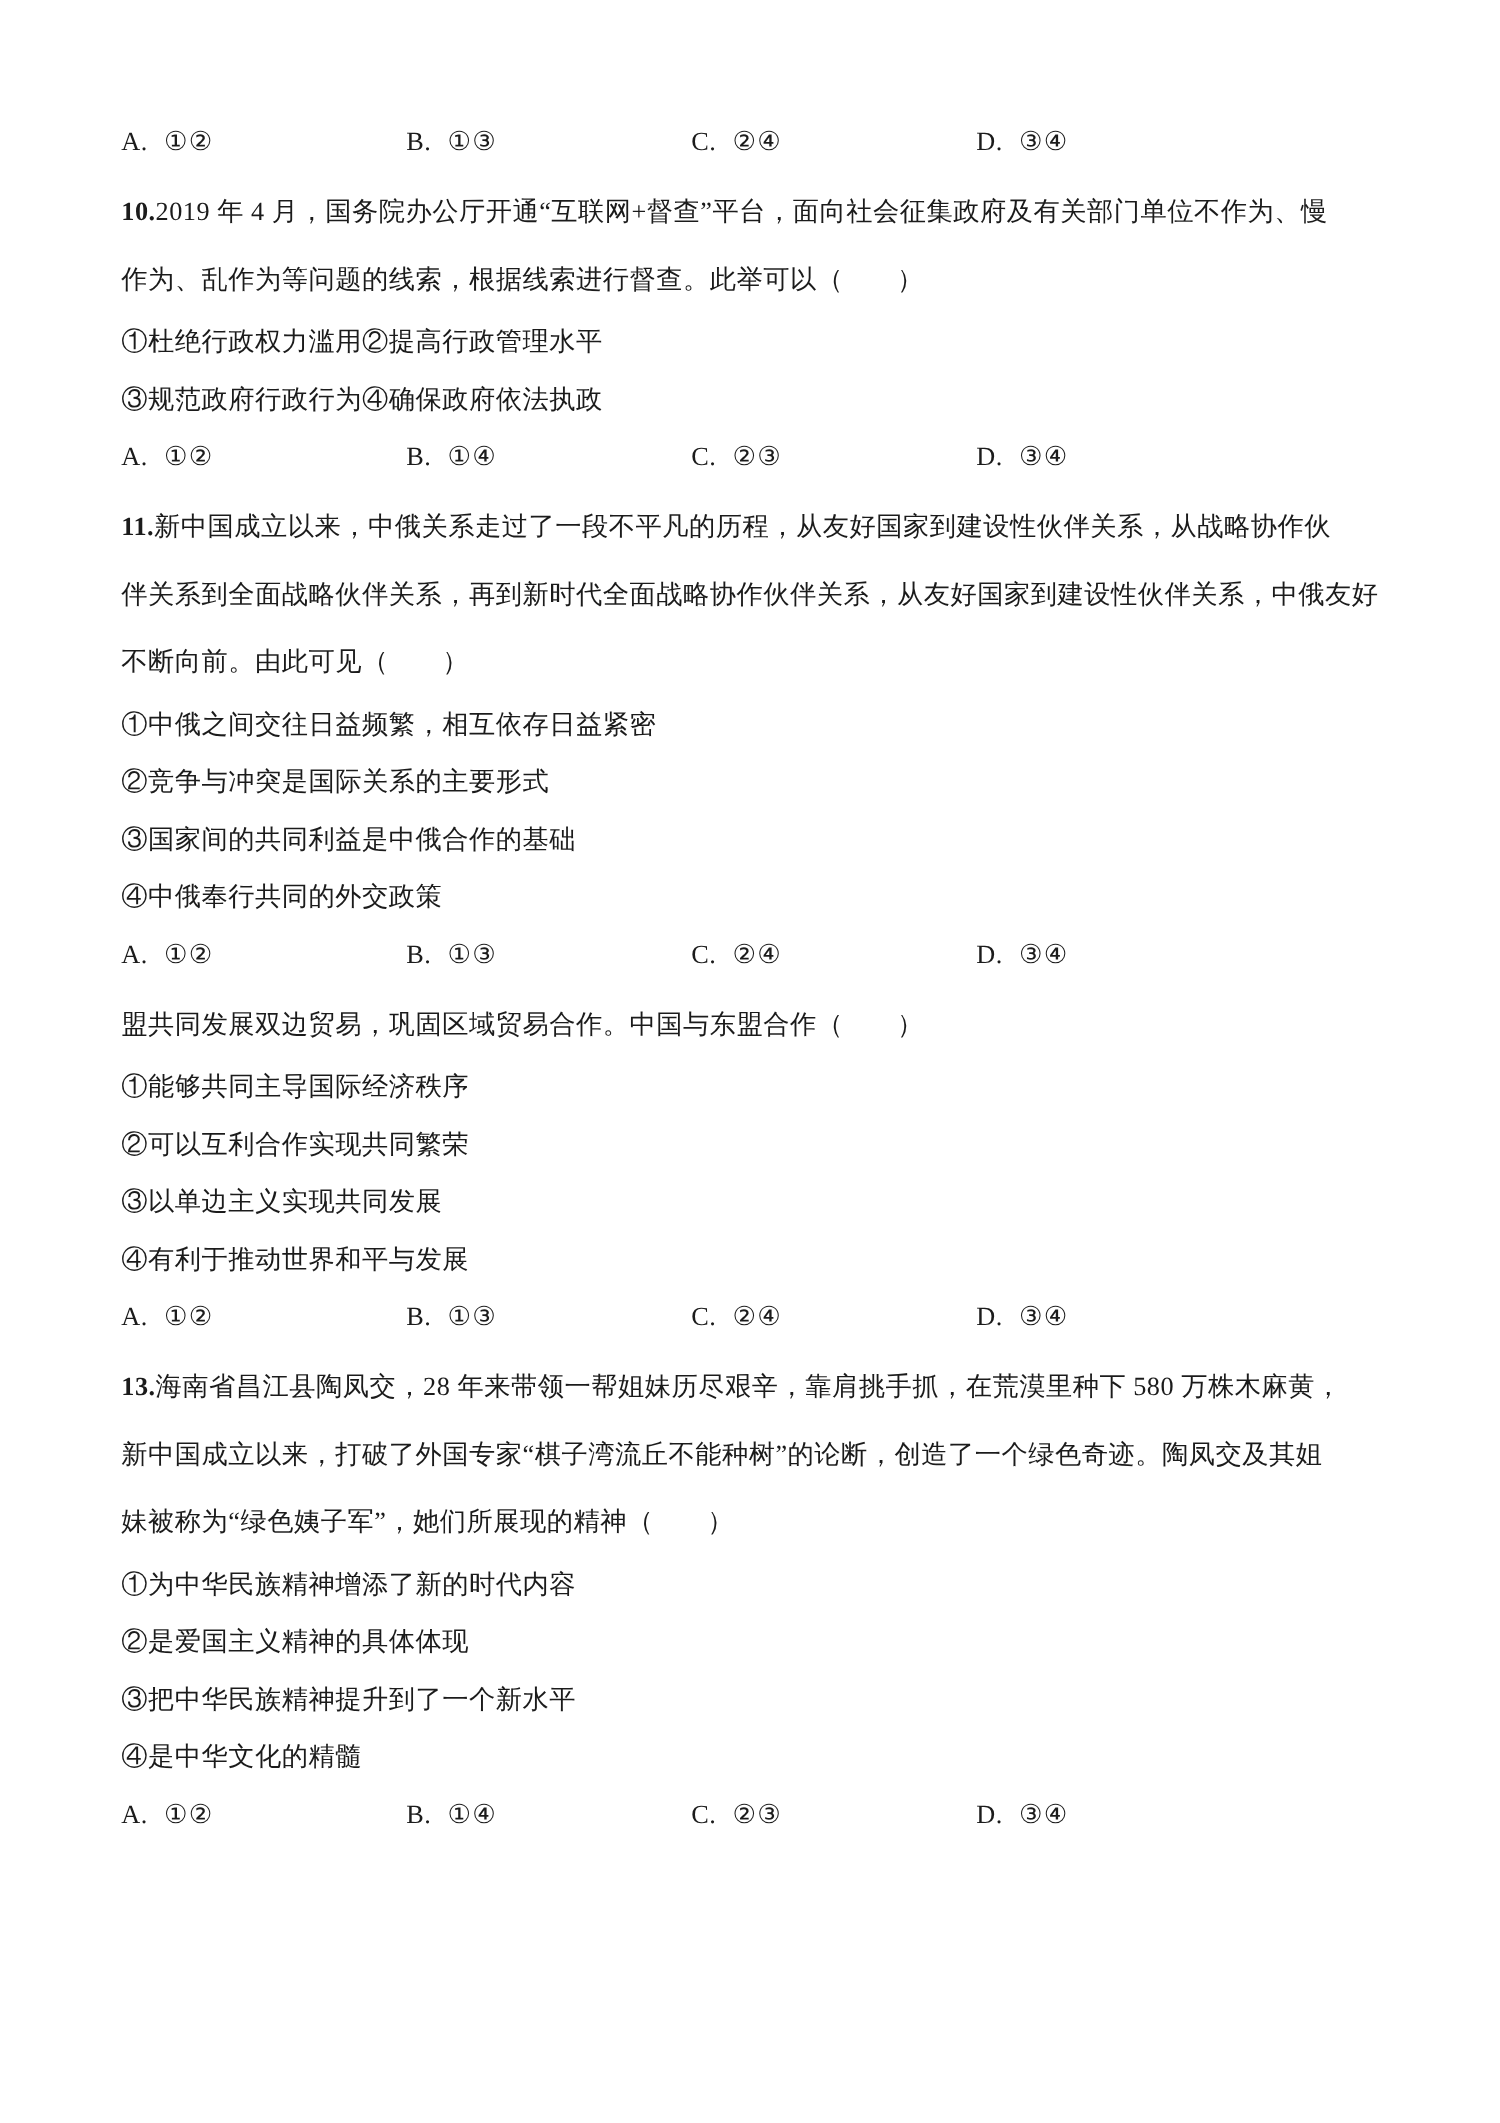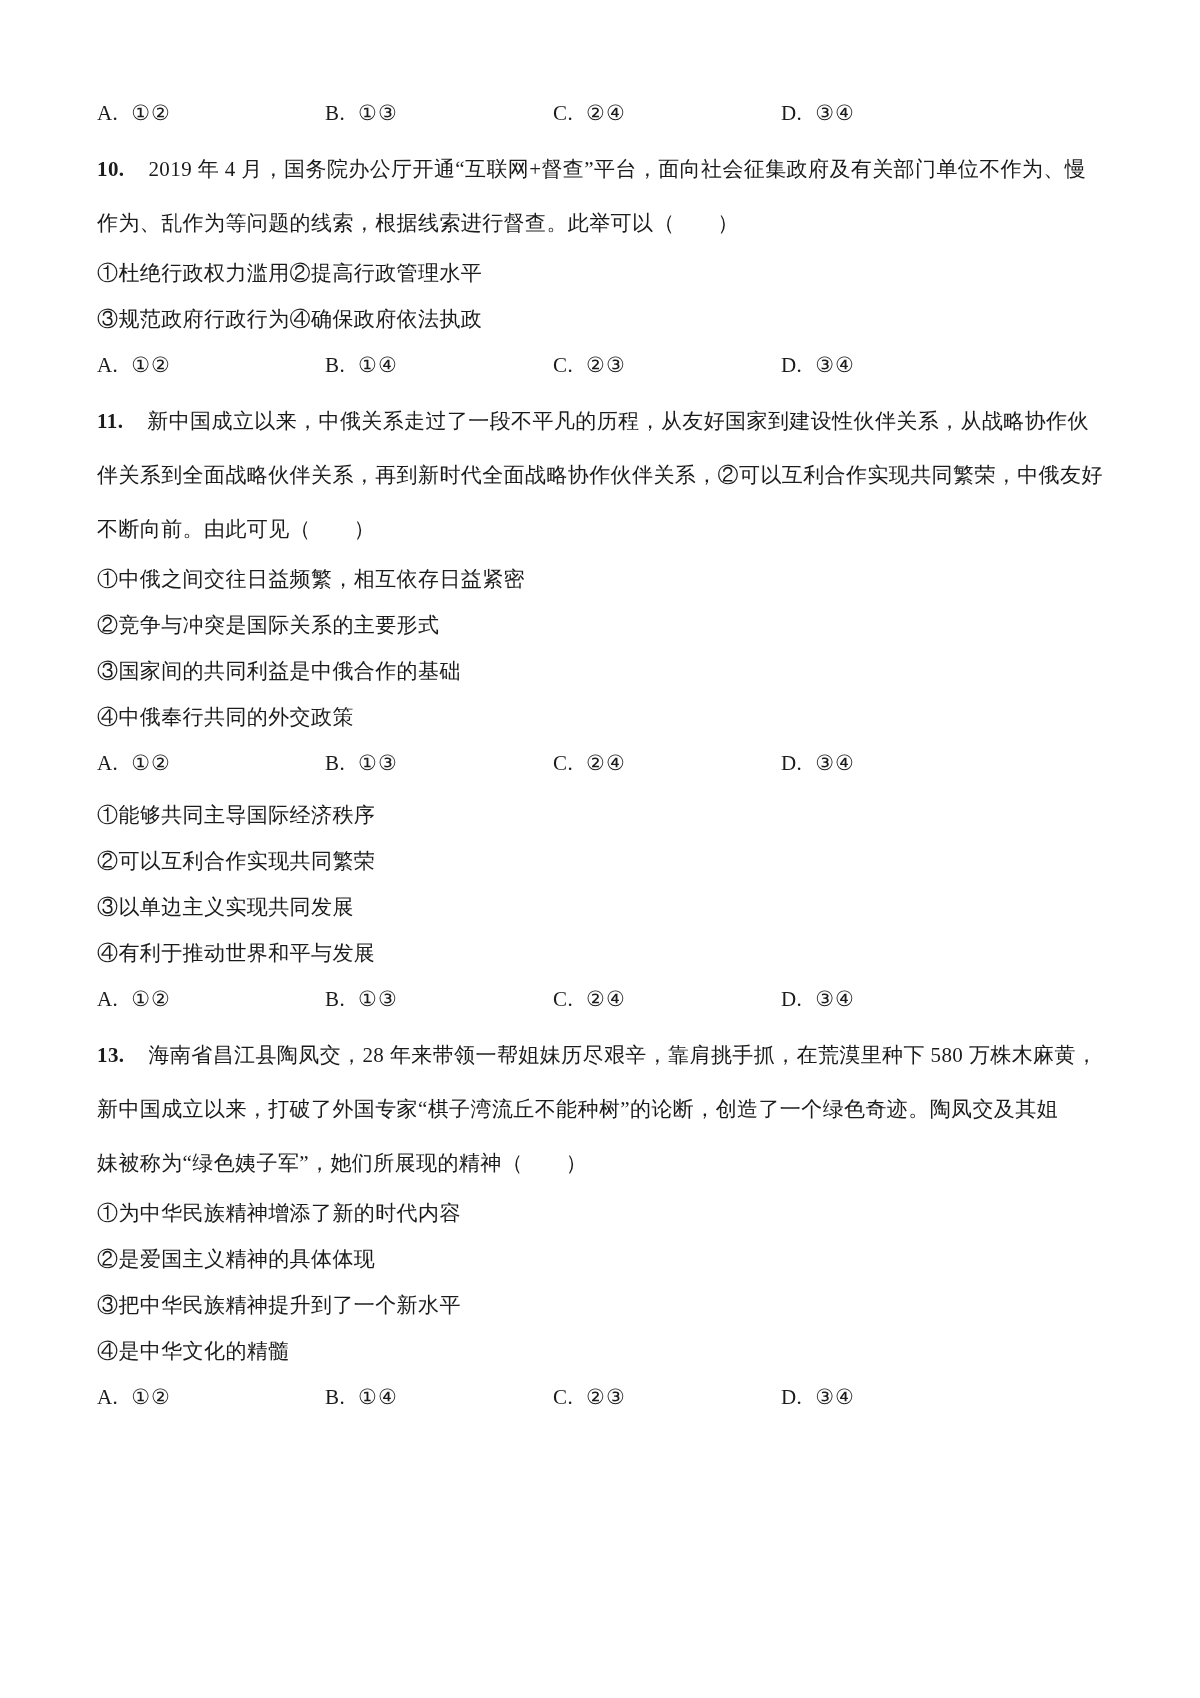--- a/index.html
+++ b/index.html
@@ -23,21 +23,21 @@
   }
   .question { margin-top: 6px; }
   .stem-line {
     height: 54px;
     display: flex;
     align-items: center;
     white-space: nowrap;
   }
   .q-num {
     font-weight: 700;
-    margin-right: 24px;
+    margin-right: 0;
   }
   .item-line {
     height: 46px;
     display: flex;
     align-items: center;
     white-space: nowrap;
   }
   .options-row {
     height: 46px;
     display: flex;
@@ -104,21 +104,21 @@
           <span class="opt-nums">③④</span>
         </div>
       </div>
     </section>
 
     <section class="question">
       <div class="stem-line">
         <span class="q-num">11.</span>
         <span>新中国成立以来，中俄关系走过了一段不平凡的历程，从友好国家到建设性伙伴关系，从战略协作伙</span>
       </div>
-      <div class="stem-line">伴关系到全面战略伙伴关系，再到新时代全面战略协作伙伴关系，②可以互利合作实现共同繁荣，中俄友好</div>
+      <div class="stem-line">伴关系到全面战略伙伴关系，再到新时代全面战略协作伙伴关系，从友好国家到建设性伙伴关系，中俄友好</div>
       <div class="stem-line">不断向前。由此可见（　　）</div>
       <div class="item-line">①中俄之间交往日益频繁，相互依存日益紧密</div>
       <div class="item-line">②竞争与冲突是国际关系的主要形式</div>
       <div class="item-line">③国家间的共同利益是中俄合作的基础</div>
       <div class="item-line">④中俄奉行共同的外交政策</div>
       <div class="options-row">
         <div class="opt">
           <span class="opt-label">A.</span>
           <span class="opt-nums">①②</span>
         </div>
@@ -131,20 +131,21 @@
           <span class="opt-nums">②④</span>
         </div>
         <div class="opt">
           <span class="opt-label">D.</span>
           <span class="opt-nums">③④</span>
         </div>
       </div>
     </section>
 
     <section class="question">
+      <div class="stem-line">盟共同发展双边贸易，巩固区域贸易合作。中国与东盟合作（　　）</div>
       <div class="item-line">①能够共同主导国际经济秩序</div>
       <div class="item-line">②可以互利合作实现共同繁荣</div>
       <div class="item-line">③以单边主义实现共同发展</div>
       <div class="item-line">④有利于推动世界和平与发展</div>
       <div class="options-row">
         <div class="opt">
           <span class="opt-label">A.</span>
           <span class="opt-nums">①②</span>
         </div>
         <div class="opt">

